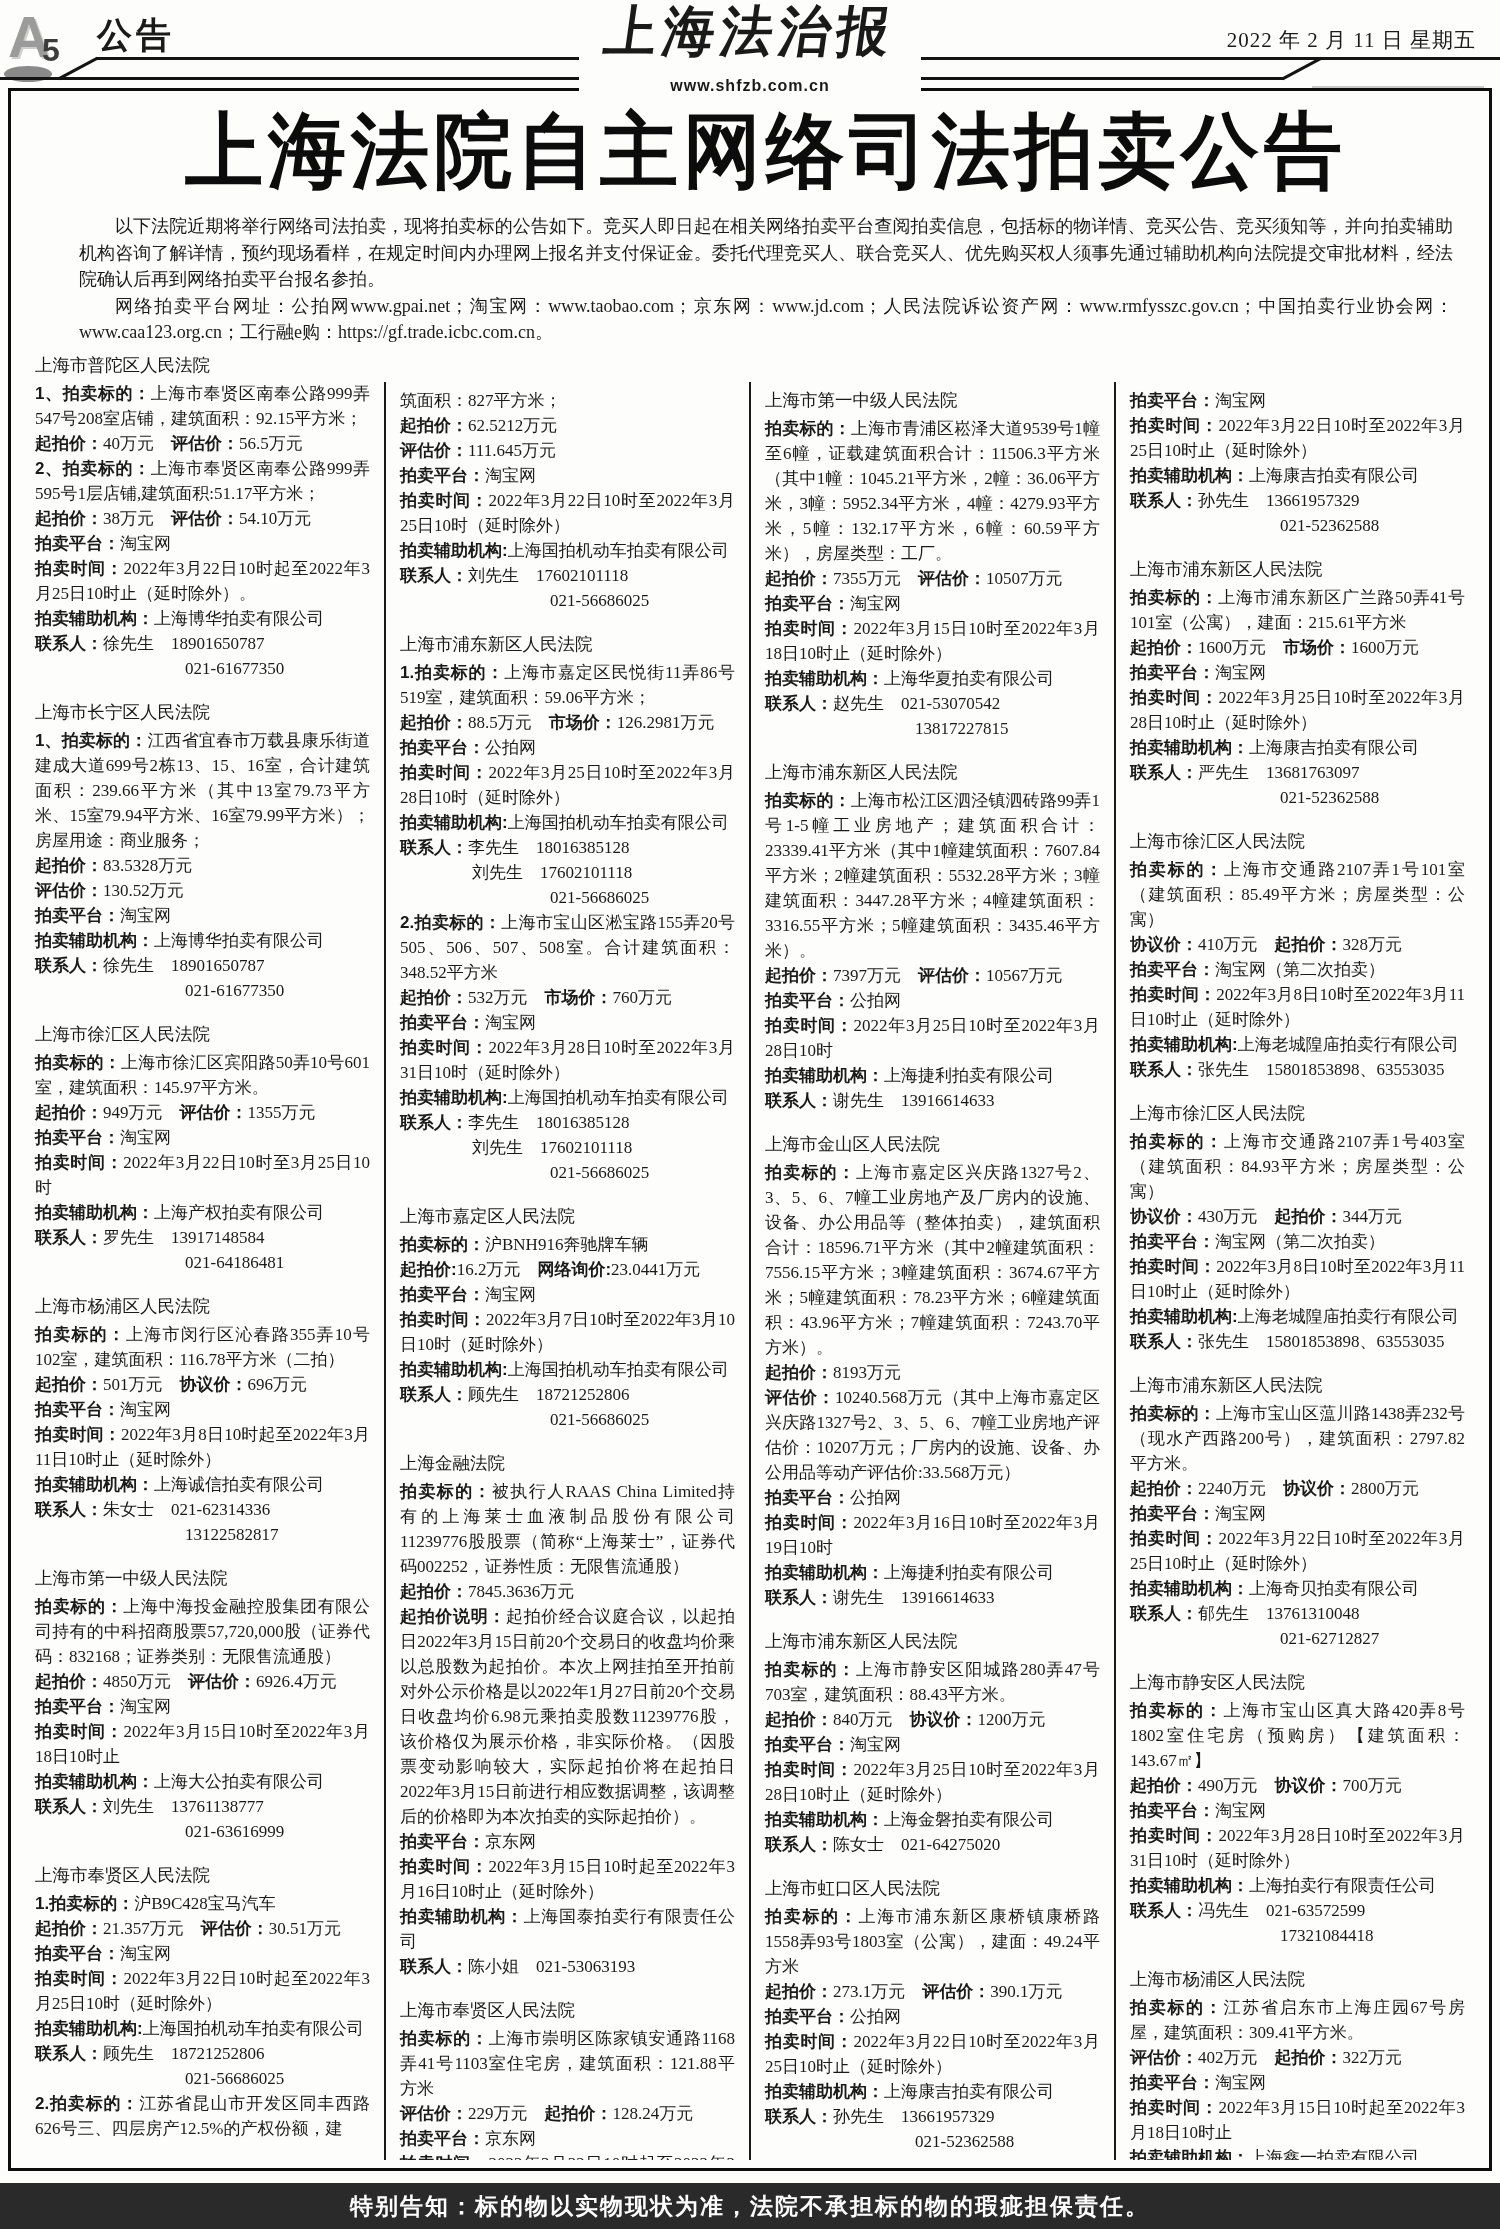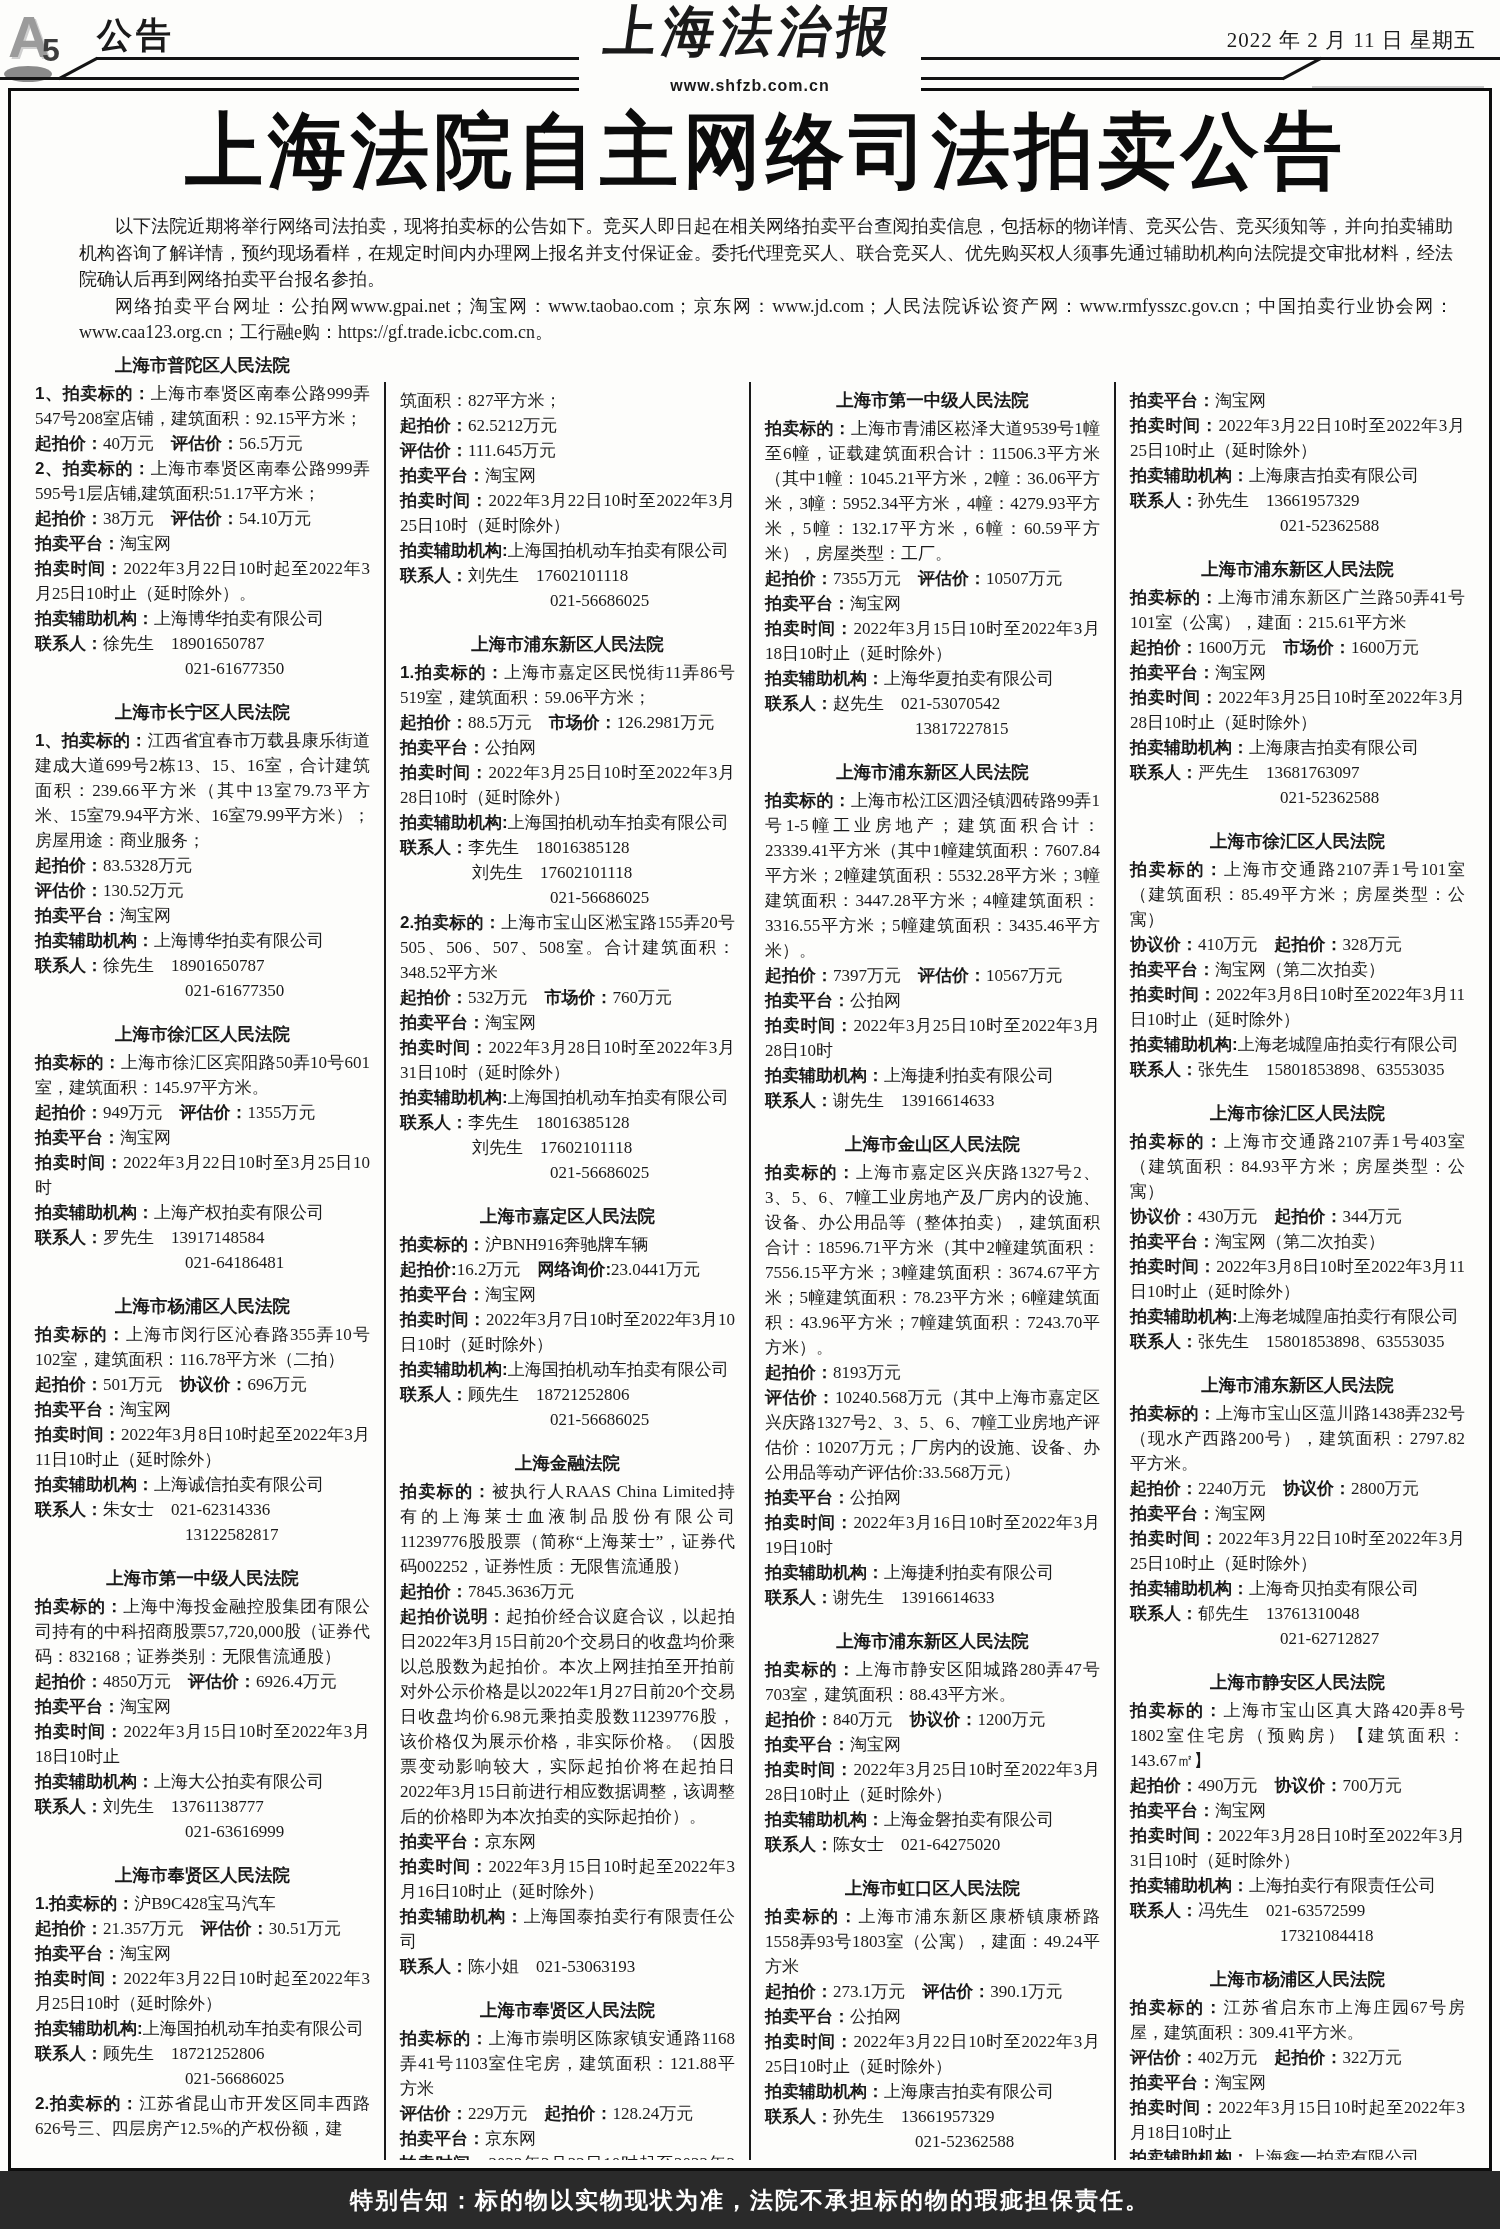--- a/index.html
+++ b/index.html
@@ -35,29 +35,29 @@
     background:#fdfdfb;padding-left:32px;}
   .big-title{margin:14px 10px 16px;text-align:center;font-family:"Liberation Sans",sans-serif;
     font-weight:bold;font-size:78px;line-height:92px;letter-spacing:5px;color:#0c0c0c;
     transform:scaleY(1.05);white-space:nowrap;}
   .intro{margin:0 36px;}
   .intro p{margin:0;font-size:18px;line-height:26.5px;text-indent:2em;text-align:justify;}
   
   .columns{position:absolute;left:10px;right:10px;top:256px;bottom:8px;display:flex;overflow:hidden;}
   .col{flex:1 1 0;padding:6px 14px 0;overflow:hidden;}
   .col + .col{border-left:2px solid #1a1a1a;margin-top:35px;}
-  .court{margin:0 0 3px;font-family:"Liberation Sans",sans-serif;font-weight:bold;font-size:17.5px;
-    line-height:25px;text-align:center;}
+  .court{margin:0 0 3px;font-family:"Liberation Sans",sans-serif;font-weight:normal;font-size:17.5px;
+    line-height:25px;}
   .ln{margin:0;font-size:17px;line-height:25px;text-align:justify;}
   .ln b{font-family:"Liberation Sans",sans-serif;font-weight:bold;}
   .ln.ind1{padding-left:72px;text-align:left;}
   .ln.ind2{padding-left:150px;text-align:left;}
   .block{margin-bottom:19px;}
   
-  .footer-bar{position:absolute;left:0;right:0;bottom:0;height:58px;background:#2a2a2a;
+  .footer-bar{position:absolute;left:0;right:0;bottom:0;height:46px;background:#2a2a2a;
     display:flex;align-items:center;justify-content:center;}
   .footer-bar span{color:#ffffff;font-family:"Liberation Sans",sans-serif;font-weight:bold;
     font-size:23px;letter-spacing:2px;}
 </style>
 </head>
 <body>
 
 <div class="hdr">
   <div class="a5">
     <span class="bigA">A</span>

